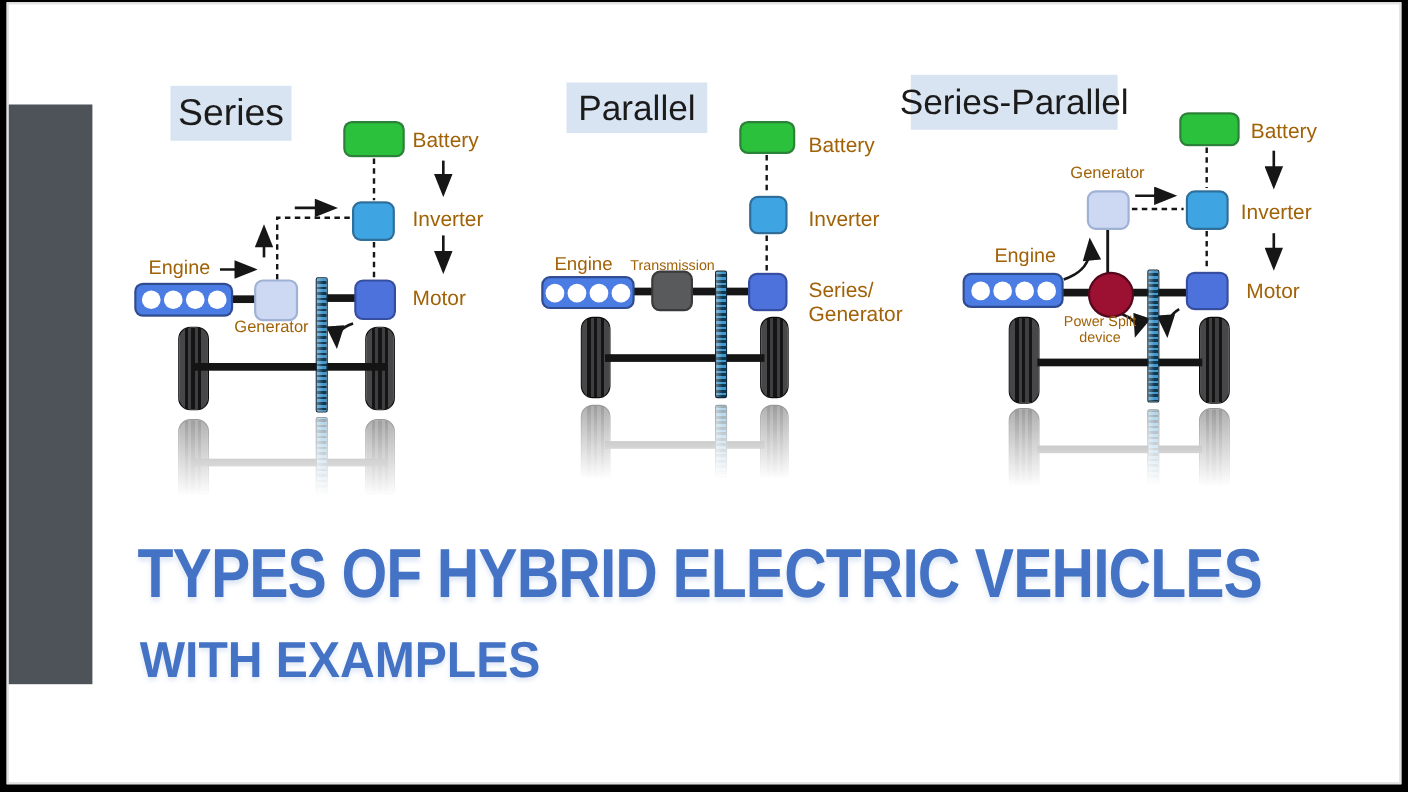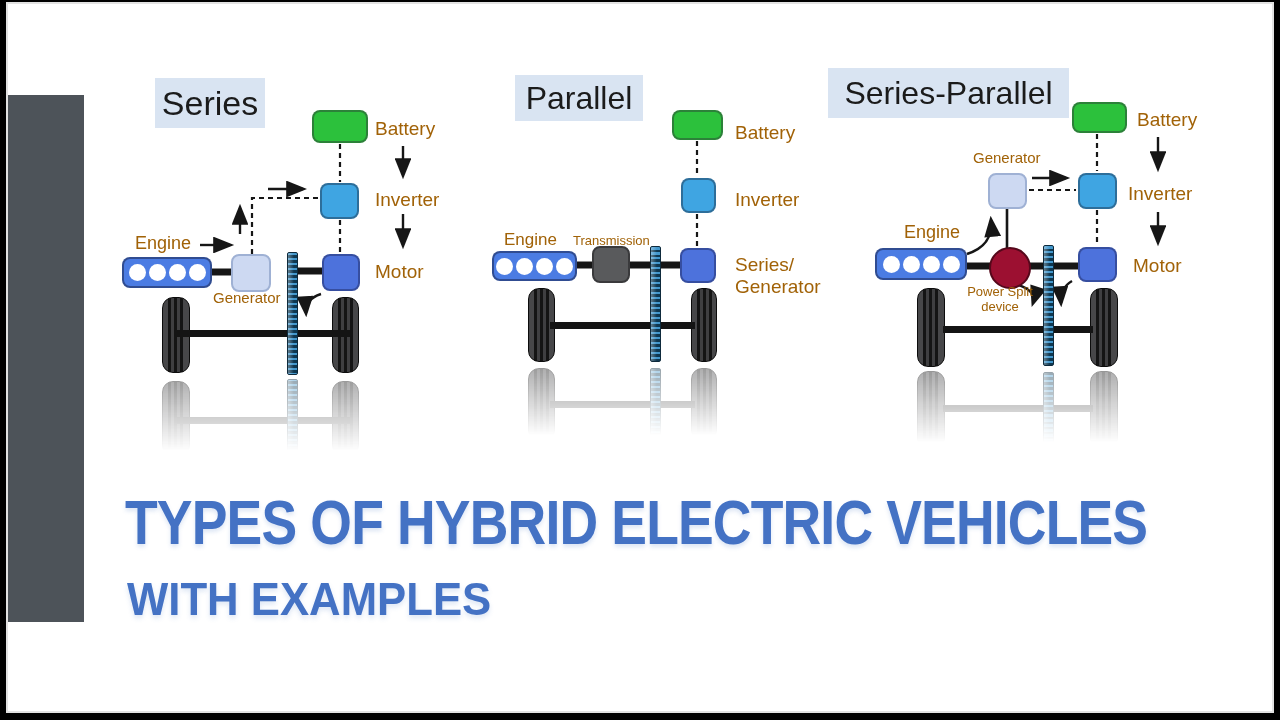--- a/index.html
+++ b/index.html
@@ -140,21 +140,21 @@
   <span style="display:block;">Generator</span>
 </div>
 
 <div class="chassis" style="left:520px;top:244px;width:200px;height:120px;">
   <div class="wheel" style="left:8px;top:44px;width:27px;height:74px;"></div>
   <div class="wheel" style="left:171px;top:44px;width:26px;height:74px;"></div>
   <div class="axle" style="left:30px;top:78px;width:145px;height:7px;"></div>
   <div class="gear" style="left:130px;top:2px;width:11px;height:116px;"></div>
 </div>
 
-<div class="abs hdg" style="left:828px;top:68px;width:241px;height:50px;font-size:32px;">Series-Parallel</div>
+<div class="abs hdg" style="left:828px;top:68px;width:188px;height:50px;font-size:32px;">Series-Parallel</div>
 
 <div class="abs box battery" style="left:1072px;top:102px;width:55px;height:31px;"></div>
 <div class="abs box inverter" style="left:1078px;top:173px;width:39px;height:36px;"></div>
 <div class="abs box motor" style="left:1078px;top:247px;width:39px;height:35px;"></div>
 <div class="abs box generator" style="left:988px;top:173px;width:39px;height:36px;"></div>
 <div class="abs powersplit" style="left:989px;top:247px;width:38px;height:38px;"></div>
 <div class="abs engine" style="left:875px;top:248px;width:92px;height:32px;">
   <span class="piston"></span>
   <span class="piston"></span>
   <span class="piston"></span>

